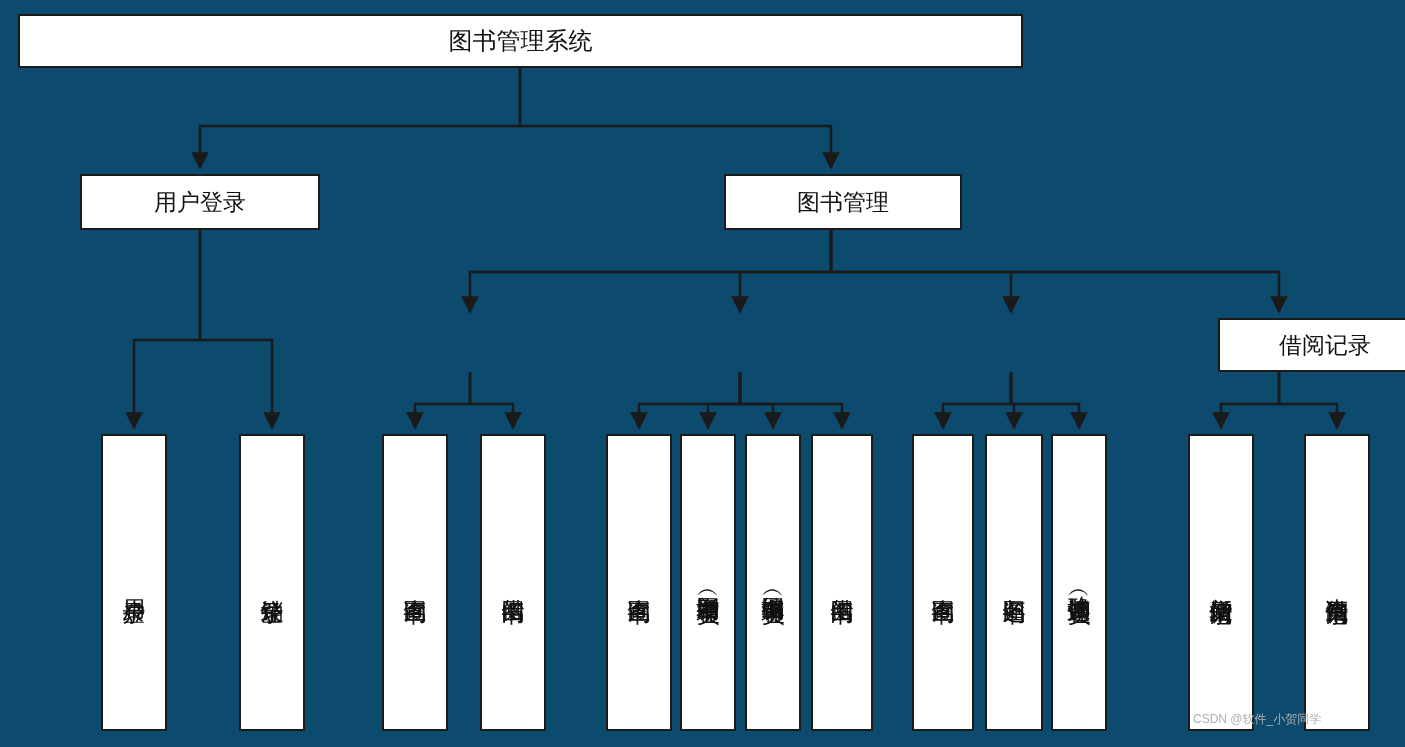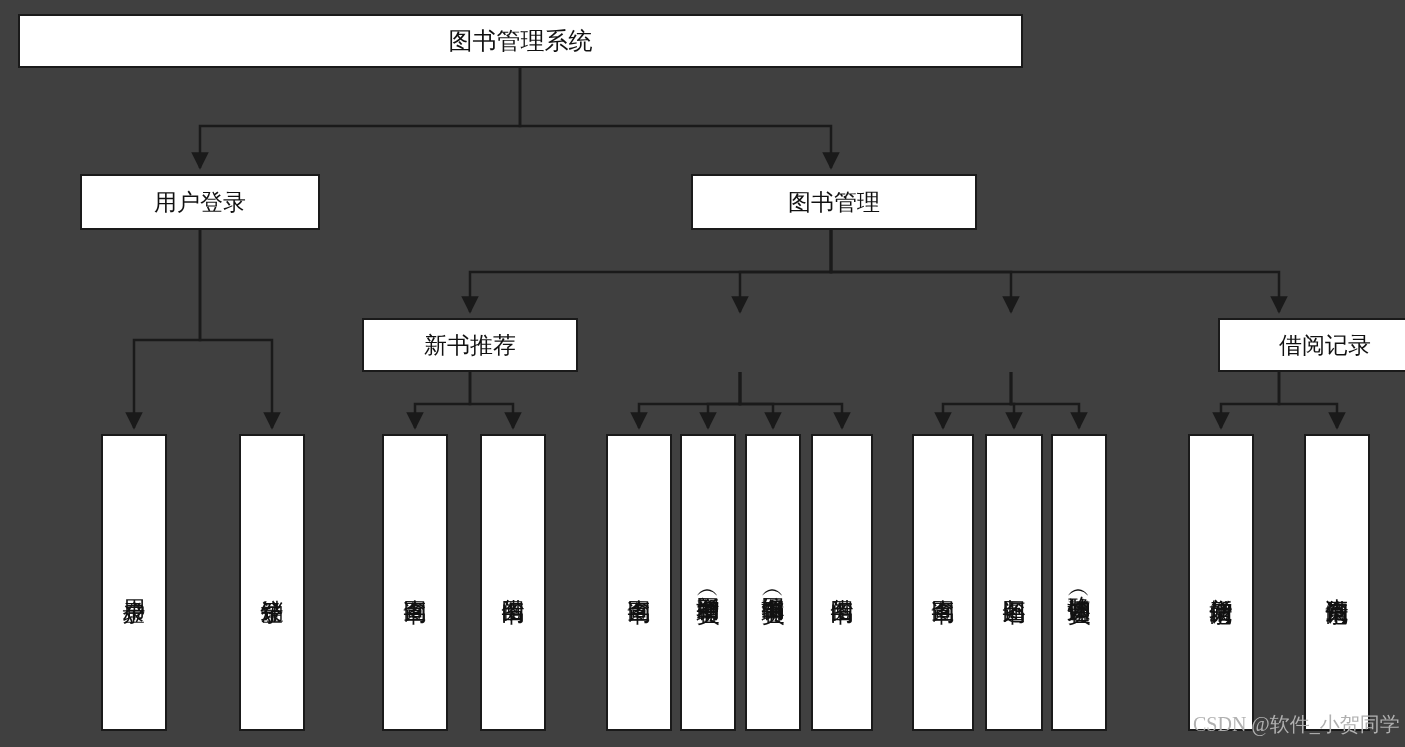--- a/index.html
+++ b/index.html
@@ -8,21 +8,21 @@
     background: #ffffff;
   }
   body {
     font-family: "Liberation Sans", "DejaVu Sans", sans-serif;
     color: #1a1a1a;
   }
   #canvas {
     position: relative;
     width: 1405px;
     height: 747px;
-    background: #404040;
+    background: #0c4a6e;
     overflow: hidden;
   }
   svg.edges {
     position: absolute;
     left: 0;
     top: 0;
     width: 1405px;
     height: 747px;
   }
   .node {
@@ -43,24 +43,23 @@
     text-orientation: upright;
     letter-spacing: 1px;
     padding: 10px 0;
     font-size: 23px;
   }
   .node.root {
     font-size: 24px;
   }
   .watermark {
     position: absolute;
-    font-size: 20px;
+    font-size: 12px;
     color: #b0b0b0;
     white-space: nowrap;
-    font-family: Liberation Serif, serif;
   }
 </style>
 </head>
 <body>
 
 <div id="canvas">
 
   <svg class="edges" viewBox="0 0 1405 747">
     <defs>
       <marker id="arrow" viewBox="0 0 10 10" refX="9" refY="5" markerWidth="7" markerHeight="7" orient="auto-start-reverse">
@@ -97,27 +96,24 @@
     </g>
   </svg>
 
   <div class="node root" style="left:18px; top:14px; width:1005px; height:54px;">
     <span>图书管理系统</span>
   </div>
 
   <div class="node" style="left:80px; top:174px; width:240px; height:56px;">
     <span>用户登录</span>
   </div>
-  <div class="node" style="left:691px; top:174px; width:286px; height:56px;">
+  <div class="node" style="left:724px; top:174px; width:238px; height:56px;">
     <span>图书管理</span>
   </div>
 
-  <div class="node" style="left:362px; top:318px; width:216px; height:54px;">
-    <span>新书推荐</span>
-  </div>
   <div class="node" style="left:1172px; top:318px; width:214px; height:54px;margin-left:46px;">
     <span>借阅记录</span>
   </div>
 
   <div class="node vertical" style="left:101px; top:434px; width:66px; height:297px;">
     <span>用户登录</span>
   </div>
   <div class="node vertical" style="left:239px; top:434px; width:66px; height:297px;">
     <span>注销登录</span>
   </div>

